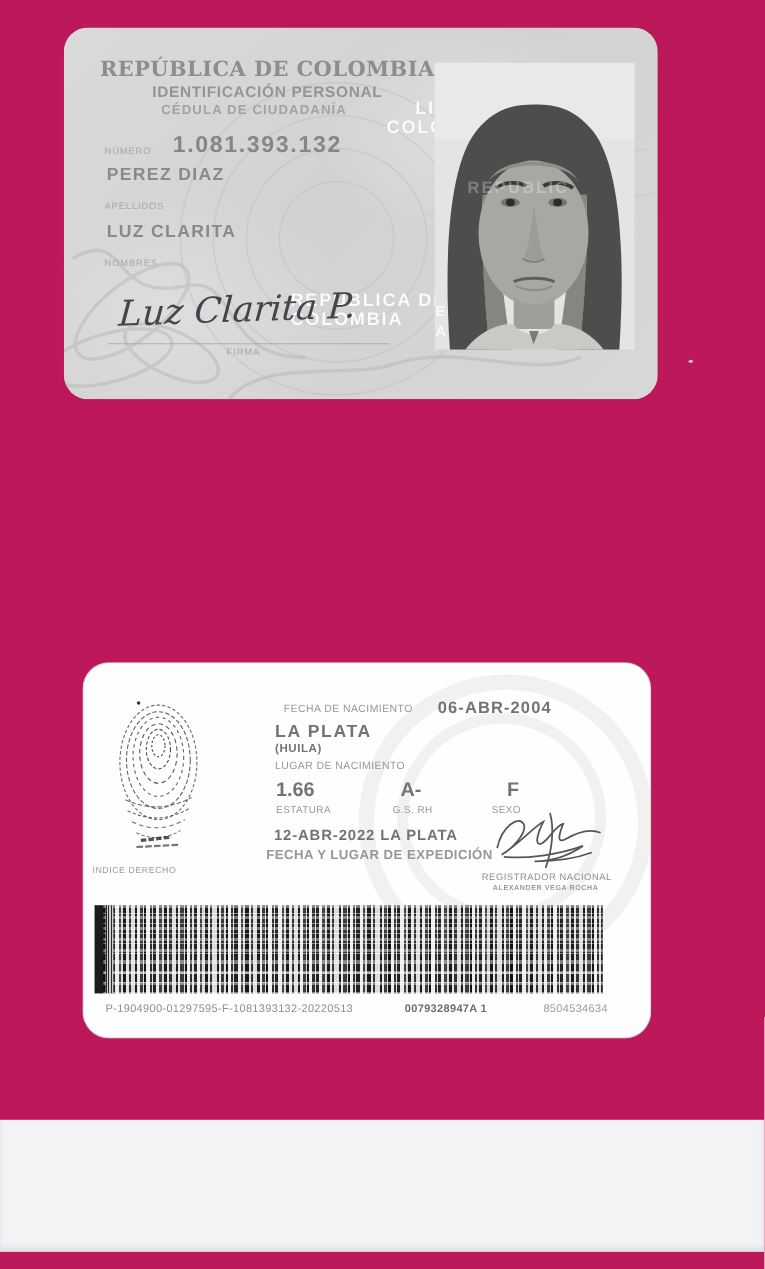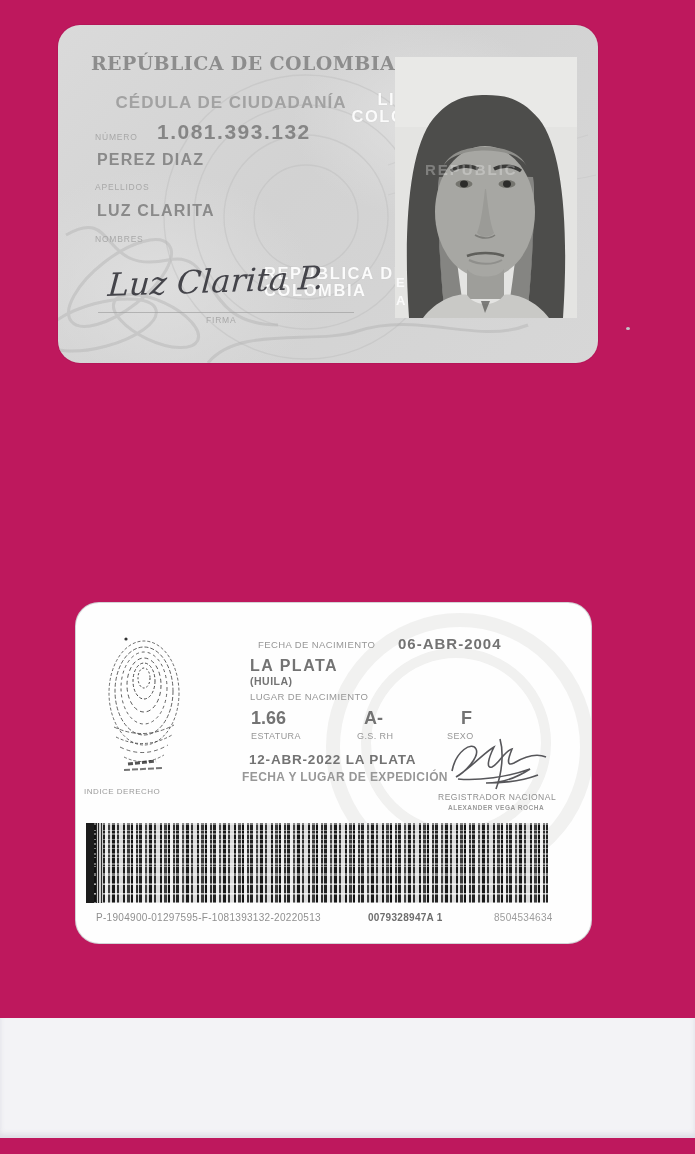--- a/index.html
+++ b/index.html
@@ -11,21 +11,21 @@
     background:
       radial-gradient(190px 140px at 68% 28%, #e0e0e0 0%, rgba(224,224,224,0) 70%),
       radial-gradient(230px 170px at 18% 78%, #dedede 0%, rgba(222,222,222,0) 70%),
       linear-gradient(135deg,#dadada 0%,#d2d2d2 45%,#d7d7d7 100%);
     box-shadow:0 0 0 1px rgba(0,0,0,0.05);overflow:hidden;}
   .fc-title{position:absolute;left:20px;top:27px;width:330px;text-align:center;
     font-family:"DejaVu Serif",serif;font-weight:bold;font-size:19px;letter-spacing:.4px;color:#8d8d8d;}
   .fc-subtitle{position:absolute;left:20px;top:50px;width:330px;text-align:center;
     font-weight:bold;font-size:14px;letter-spacing:.6px;color:#949494;}
   .fc-doctype{position:absolute;left:8px;top:68px;width:330px;text-align:center;
-    font-weight:bold;font-size:17px;letter-spacing:1px;color:#a2a2a2;}
+    font-weight:bold;font-size:12px;letter-spacing:1px;color:#a2a2a2;}
   .wm{position:absolute;color:rgba(255,255,255,0.93);font-weight:bold;letter-spacing:1.6px;
       line-height:17px;font-size:16.5px;text-shadow:0 0 1px rgba(170,170,170,.4);}
   .wm-top{left:150px;top:66px;width:246px;text-align:right;}
   .wm-mid{left:206px;top:240px;width:220px;text-align:left;}
   .fc-small-label{position:absolute;font-size:8.5px;color:#a8a8a8;letter-spacing:.8px;}
   .fc-number{position:absolute;left:99px;top:95px;font-size:21px;font-weight:bold;
     color:#868686;letter-spacing:1.5px;}
   .fc-value{position:absolute;font-size:16px;font-weight:bold;color:#8a8a8a;letter-spacing:1.2px;}
   .fc-signature{position:absolute;left:50px;top:236px;width:290px;
     font-family:"DejaVu Serif",serif;font-style:italic;font-size:32px;color:#44444a;
@@ -85,20 +85,21 @@
         <path d="M8,210 C60,180 40,250 110,235 C160,224 140,300 220,300"></path>
         <path d="M150,338 C180,300 260,320 300,306 C360,286 420,320 470,300"></path>
       </g>
       <g fill="none" stroke="#c6c6c6" stroke-width="1.2" opacity="0.5">
         <path d="M330,140 C380,120 470,130 530,110"></path>
         <path d="M330,170 C390,150 480,165 538,150"></path>
       </g>
     </svg>
 
     <div class="fc-title">REPÚBLICA DE COLOMBIA</div>
+    <div class="fc-subtitle">IDENTIFICACIÓN PERSONAL</div>
     <div class="fc-doctype">CÉDULA DE CIUDADANÍA</div>
 
     <div class="wm wm-top">
       <div>LICA DE</div>
       <div>COLOMBIA</div>
     </div>
 
     <div class="fc-small-label" style="left:37px;top:107px;">NÚMERO</div>
     <div class="fc-number">1.081.393.132</div>
 

